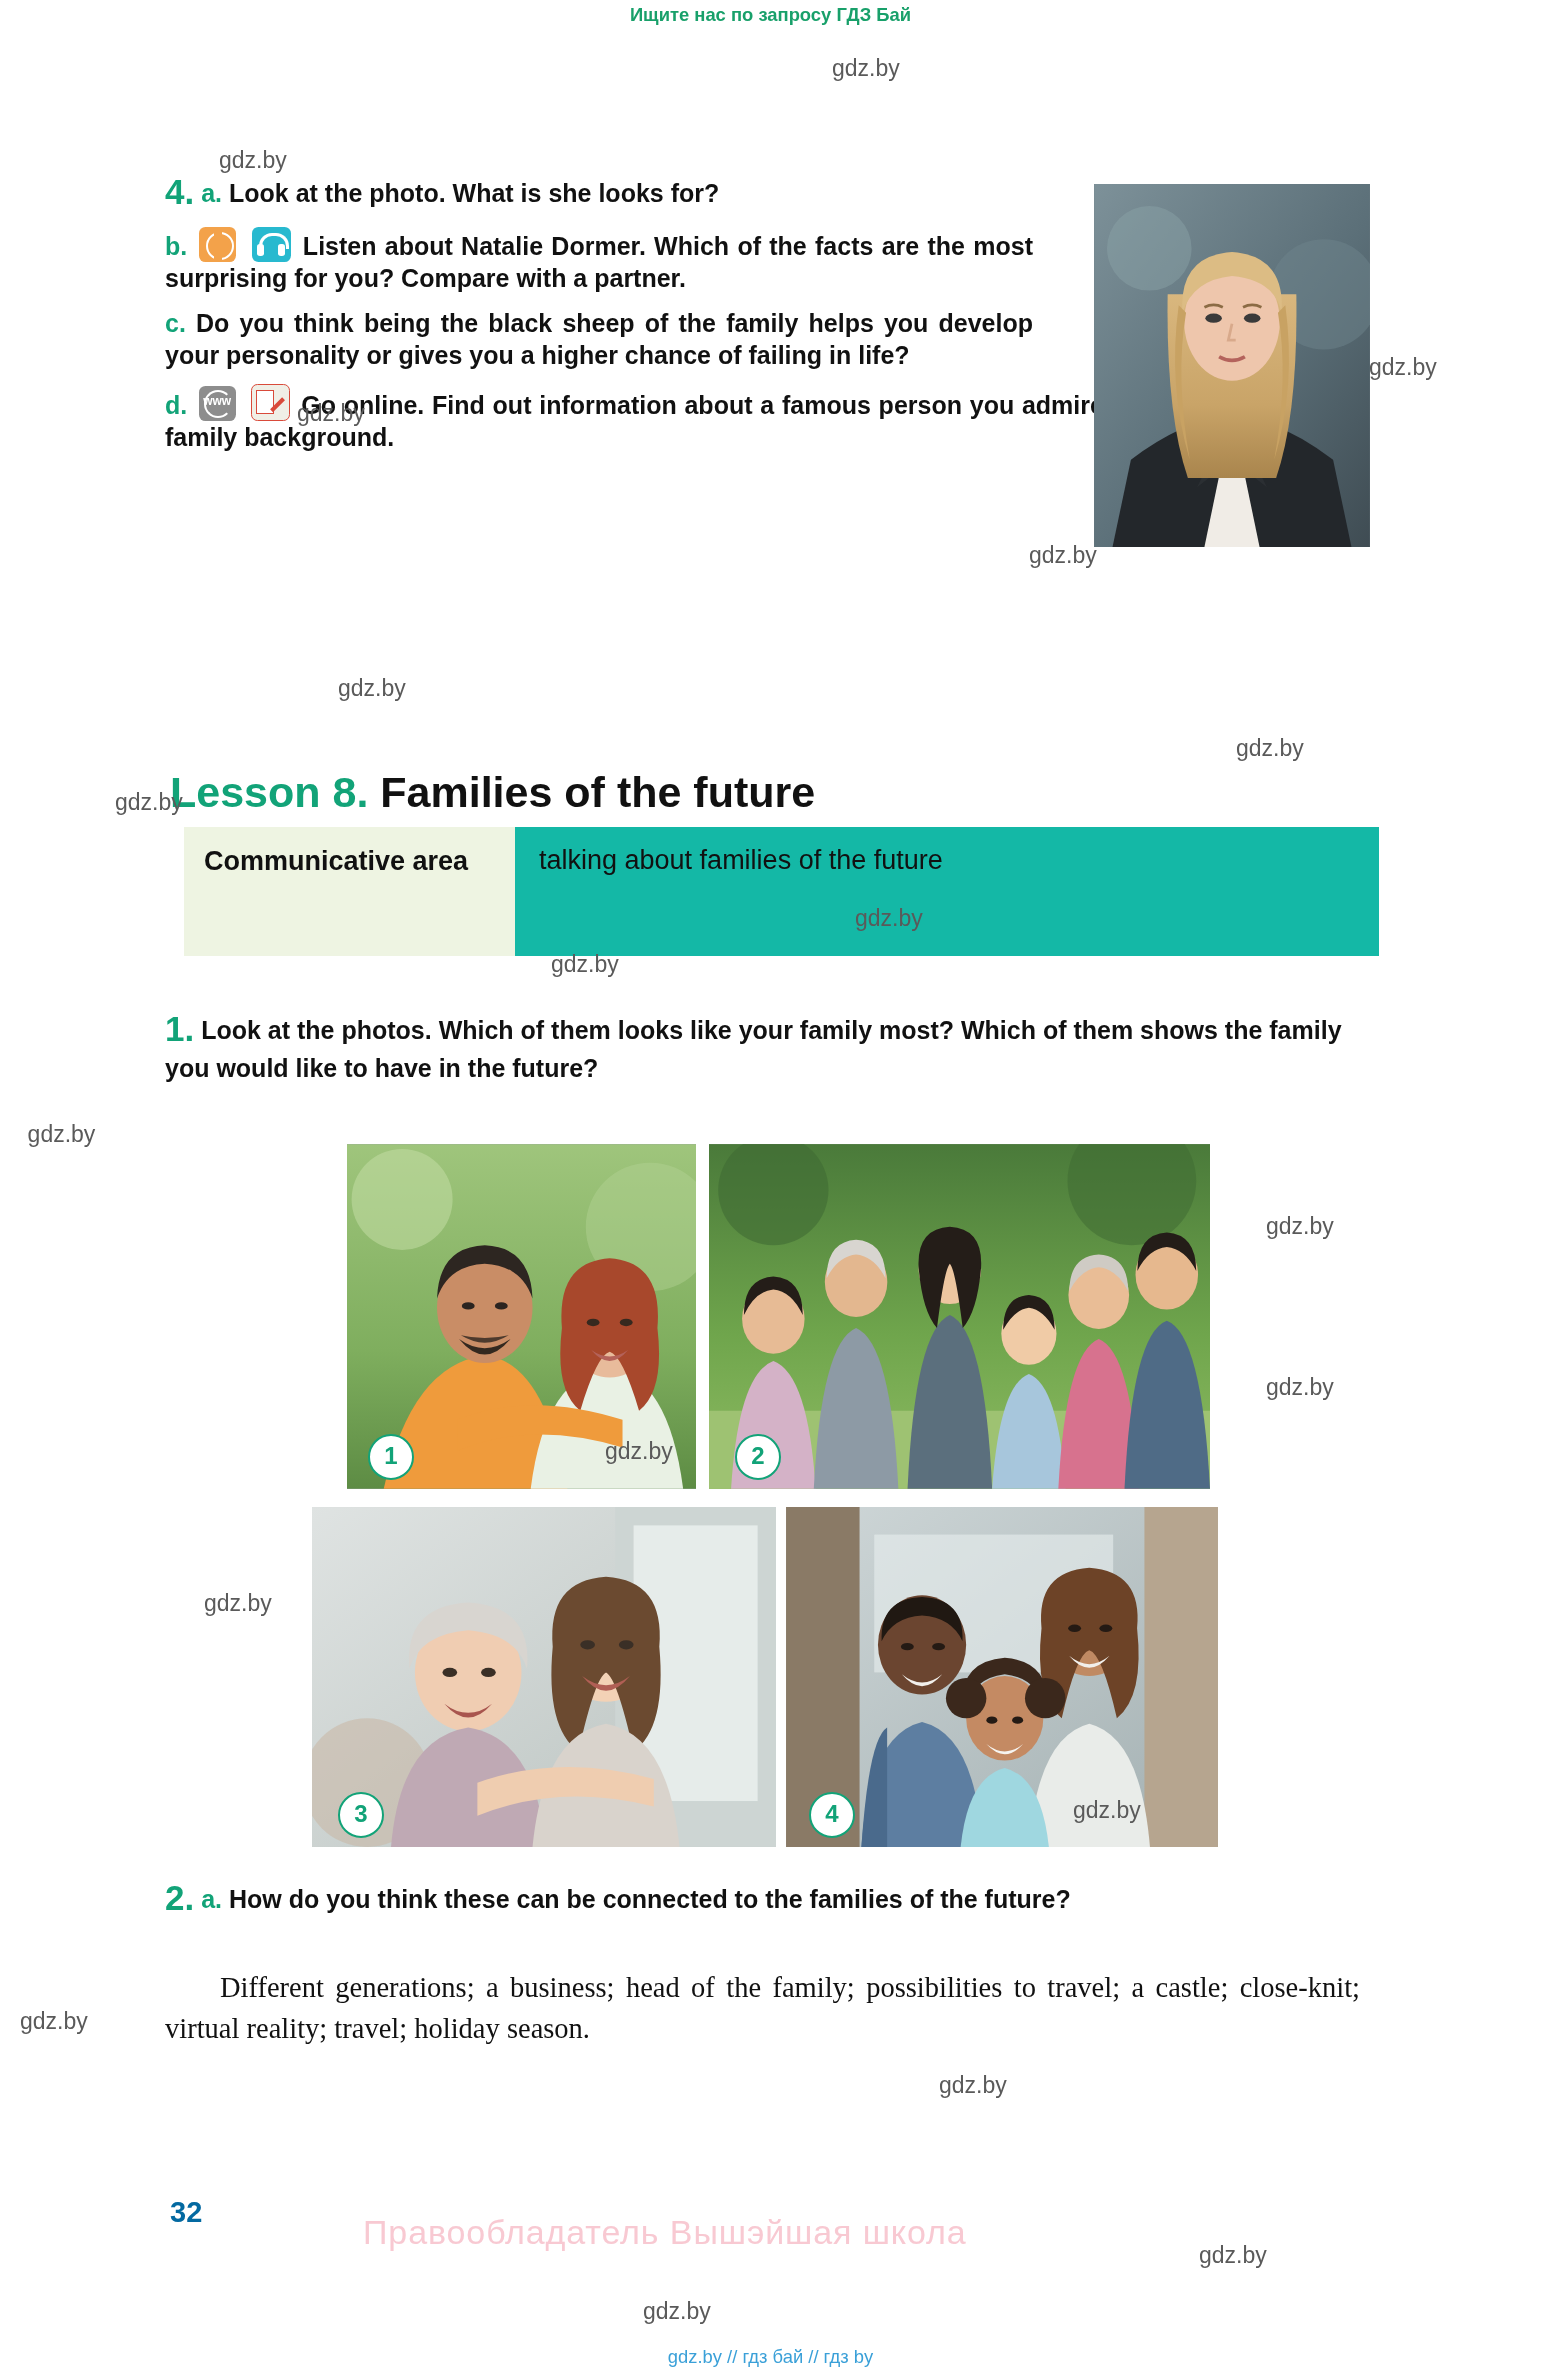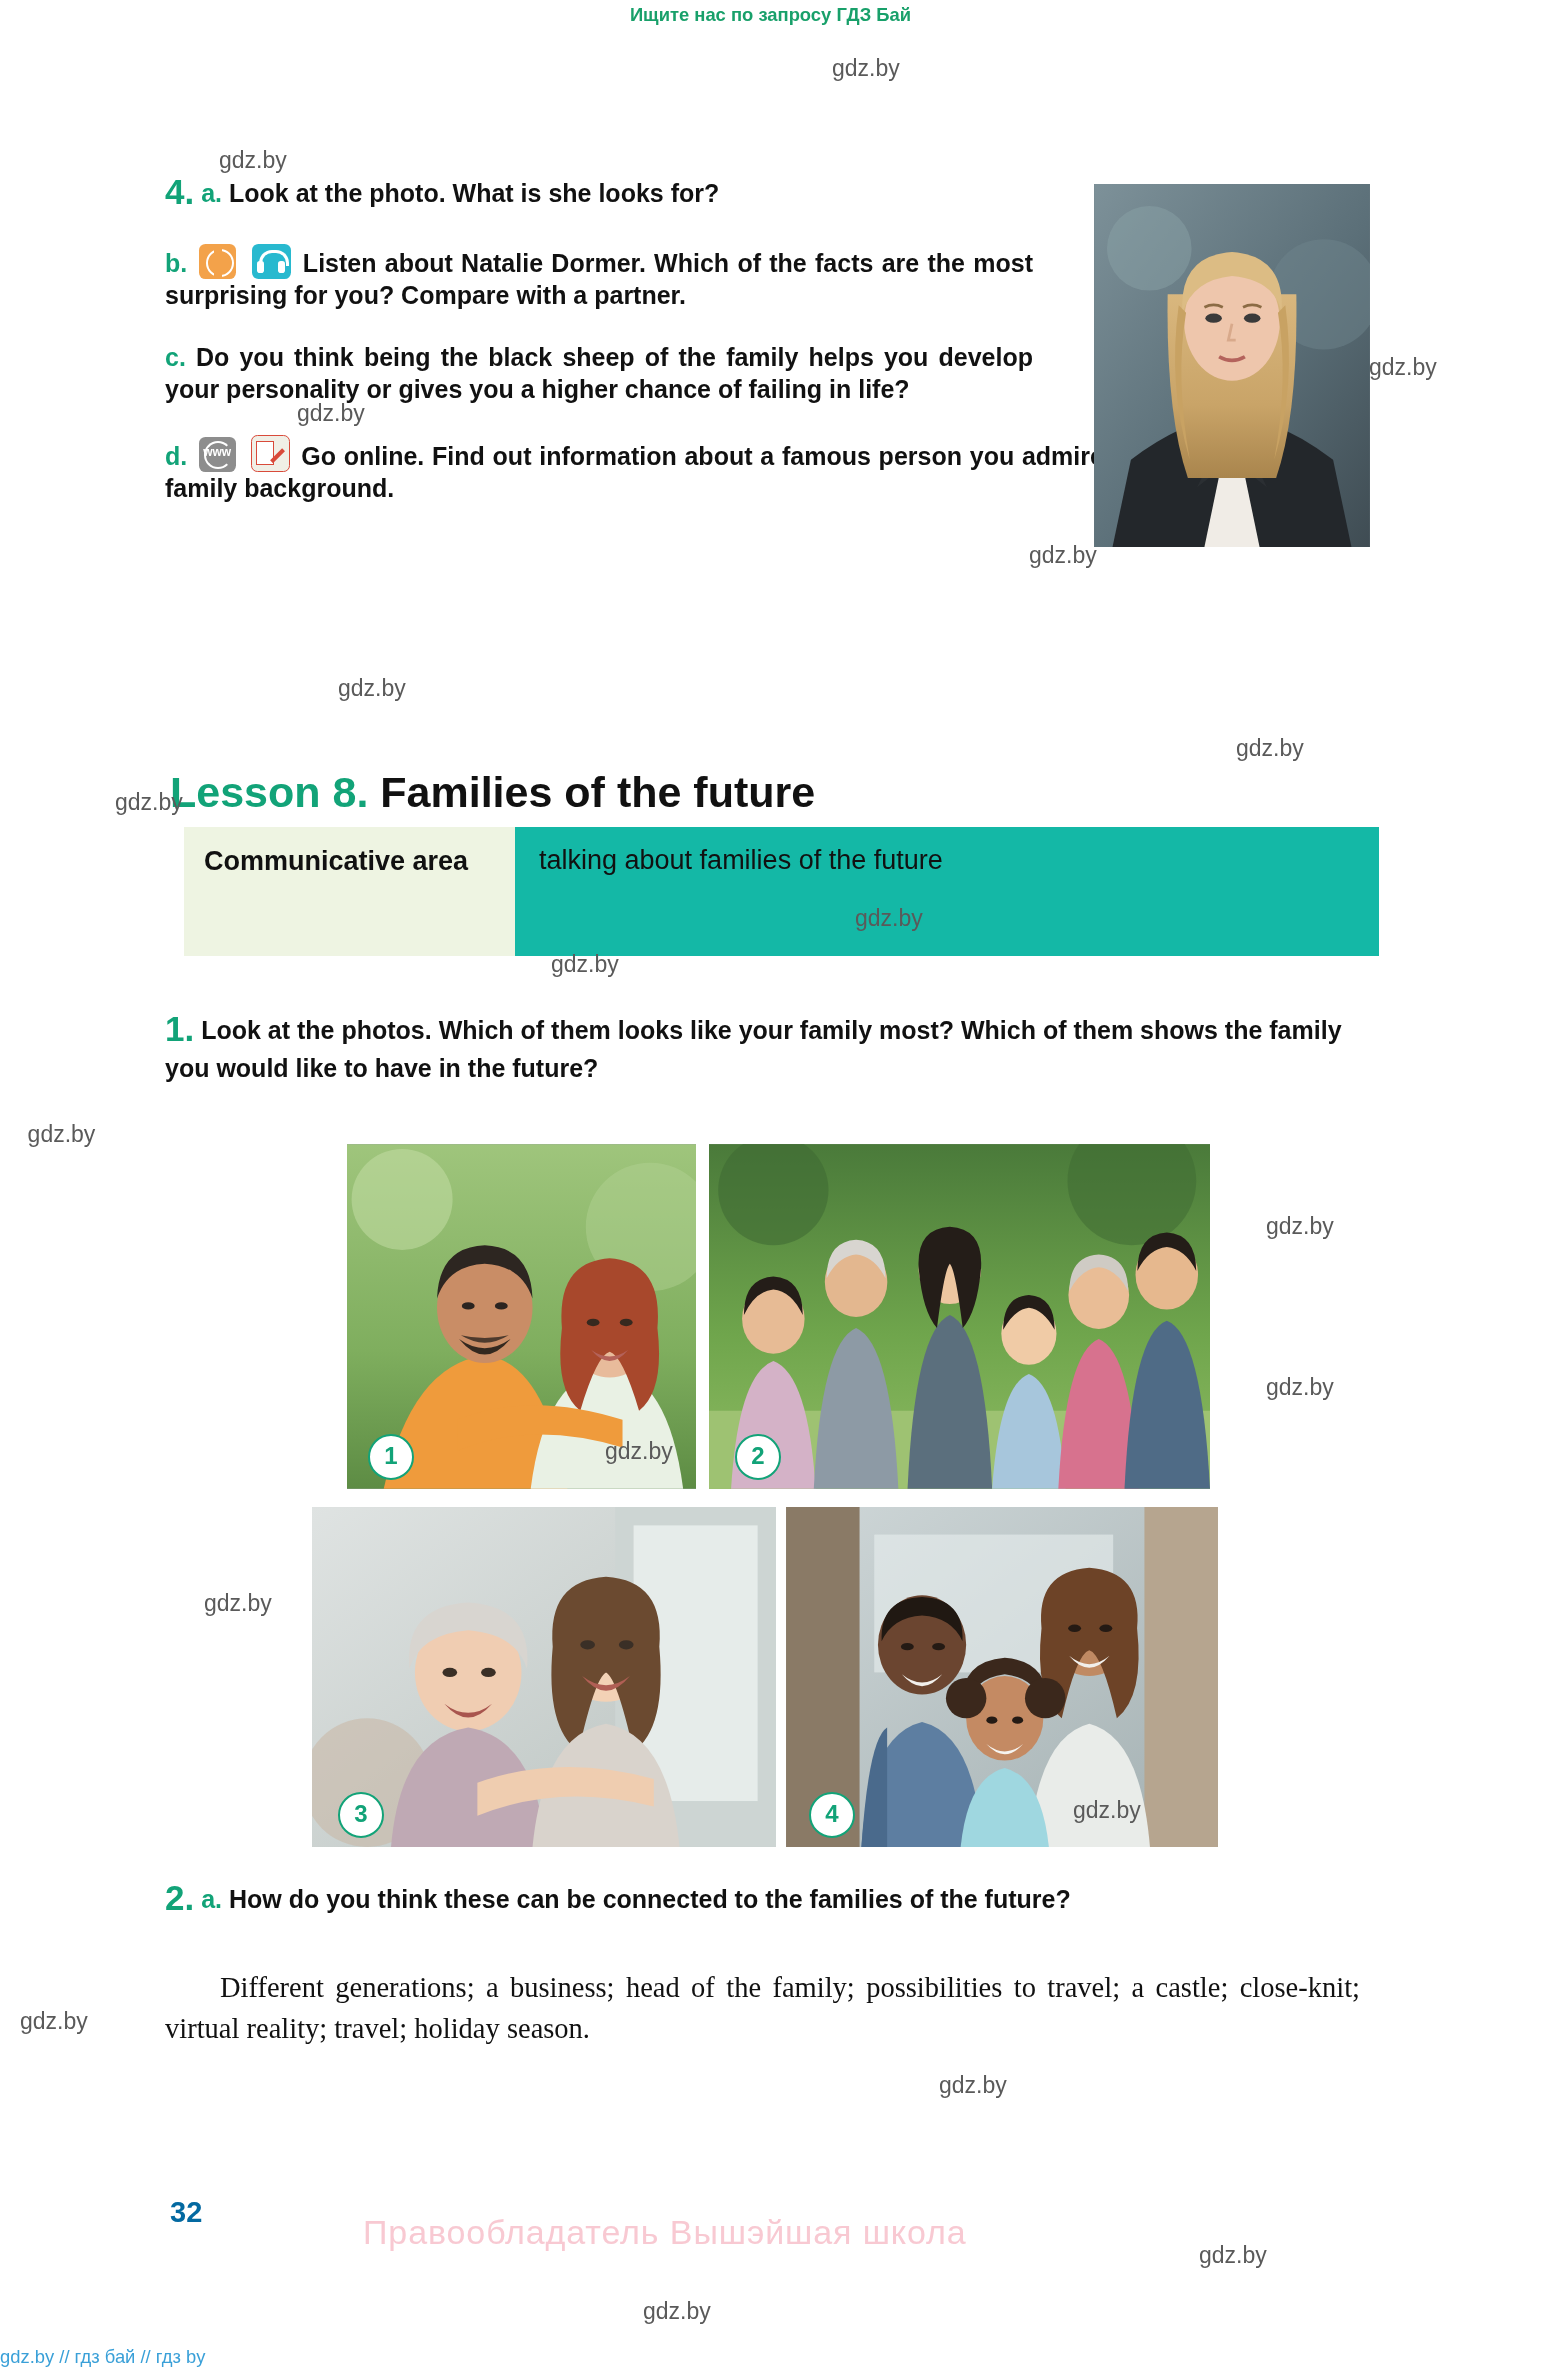--- a/index.html
+++ b/index.html
@@ -38,20 +38,21 @@
     color: #18a06a;
     font-weight: bold;
     font-size: 18.4px;
     font-family: "Liberation Sans", sans-serif;
   }
   .wm-bottom {
     position: absolute;
     bottom: 9.2px;
     left: 0;
     width: 100%;
+    text-align: center;
     color: #3aa0d8;
     font-size: 18.4px;
     font-family: "Liberation Sans", sans-serif;
   }
   .pub {
     position: absolute;
     left: 363px;
     top: 2213px;
     color: #f8c9d2;
     font-size: 34px;
@@ -82,21 +83,21 @@
     color: #12a378;
     font-weight: bold;
     vertical-align: -1.8px;
   }
   .para {
     font-size: 25px;
     font-weight: bold;
     color: #111;
     line-height: 1.28;
     text-align: justify;
-    margin-top: 30px;
+    margin-top: 13px;
   }
   .para.b { width: 868px; }
   .para.c { width: 868px; }
   .para.d { width: 1195px; }
 
   .ico {
     display: inline-block;
     vertical-align: -7.4px;
     margin: 0 3.7px;
   }

